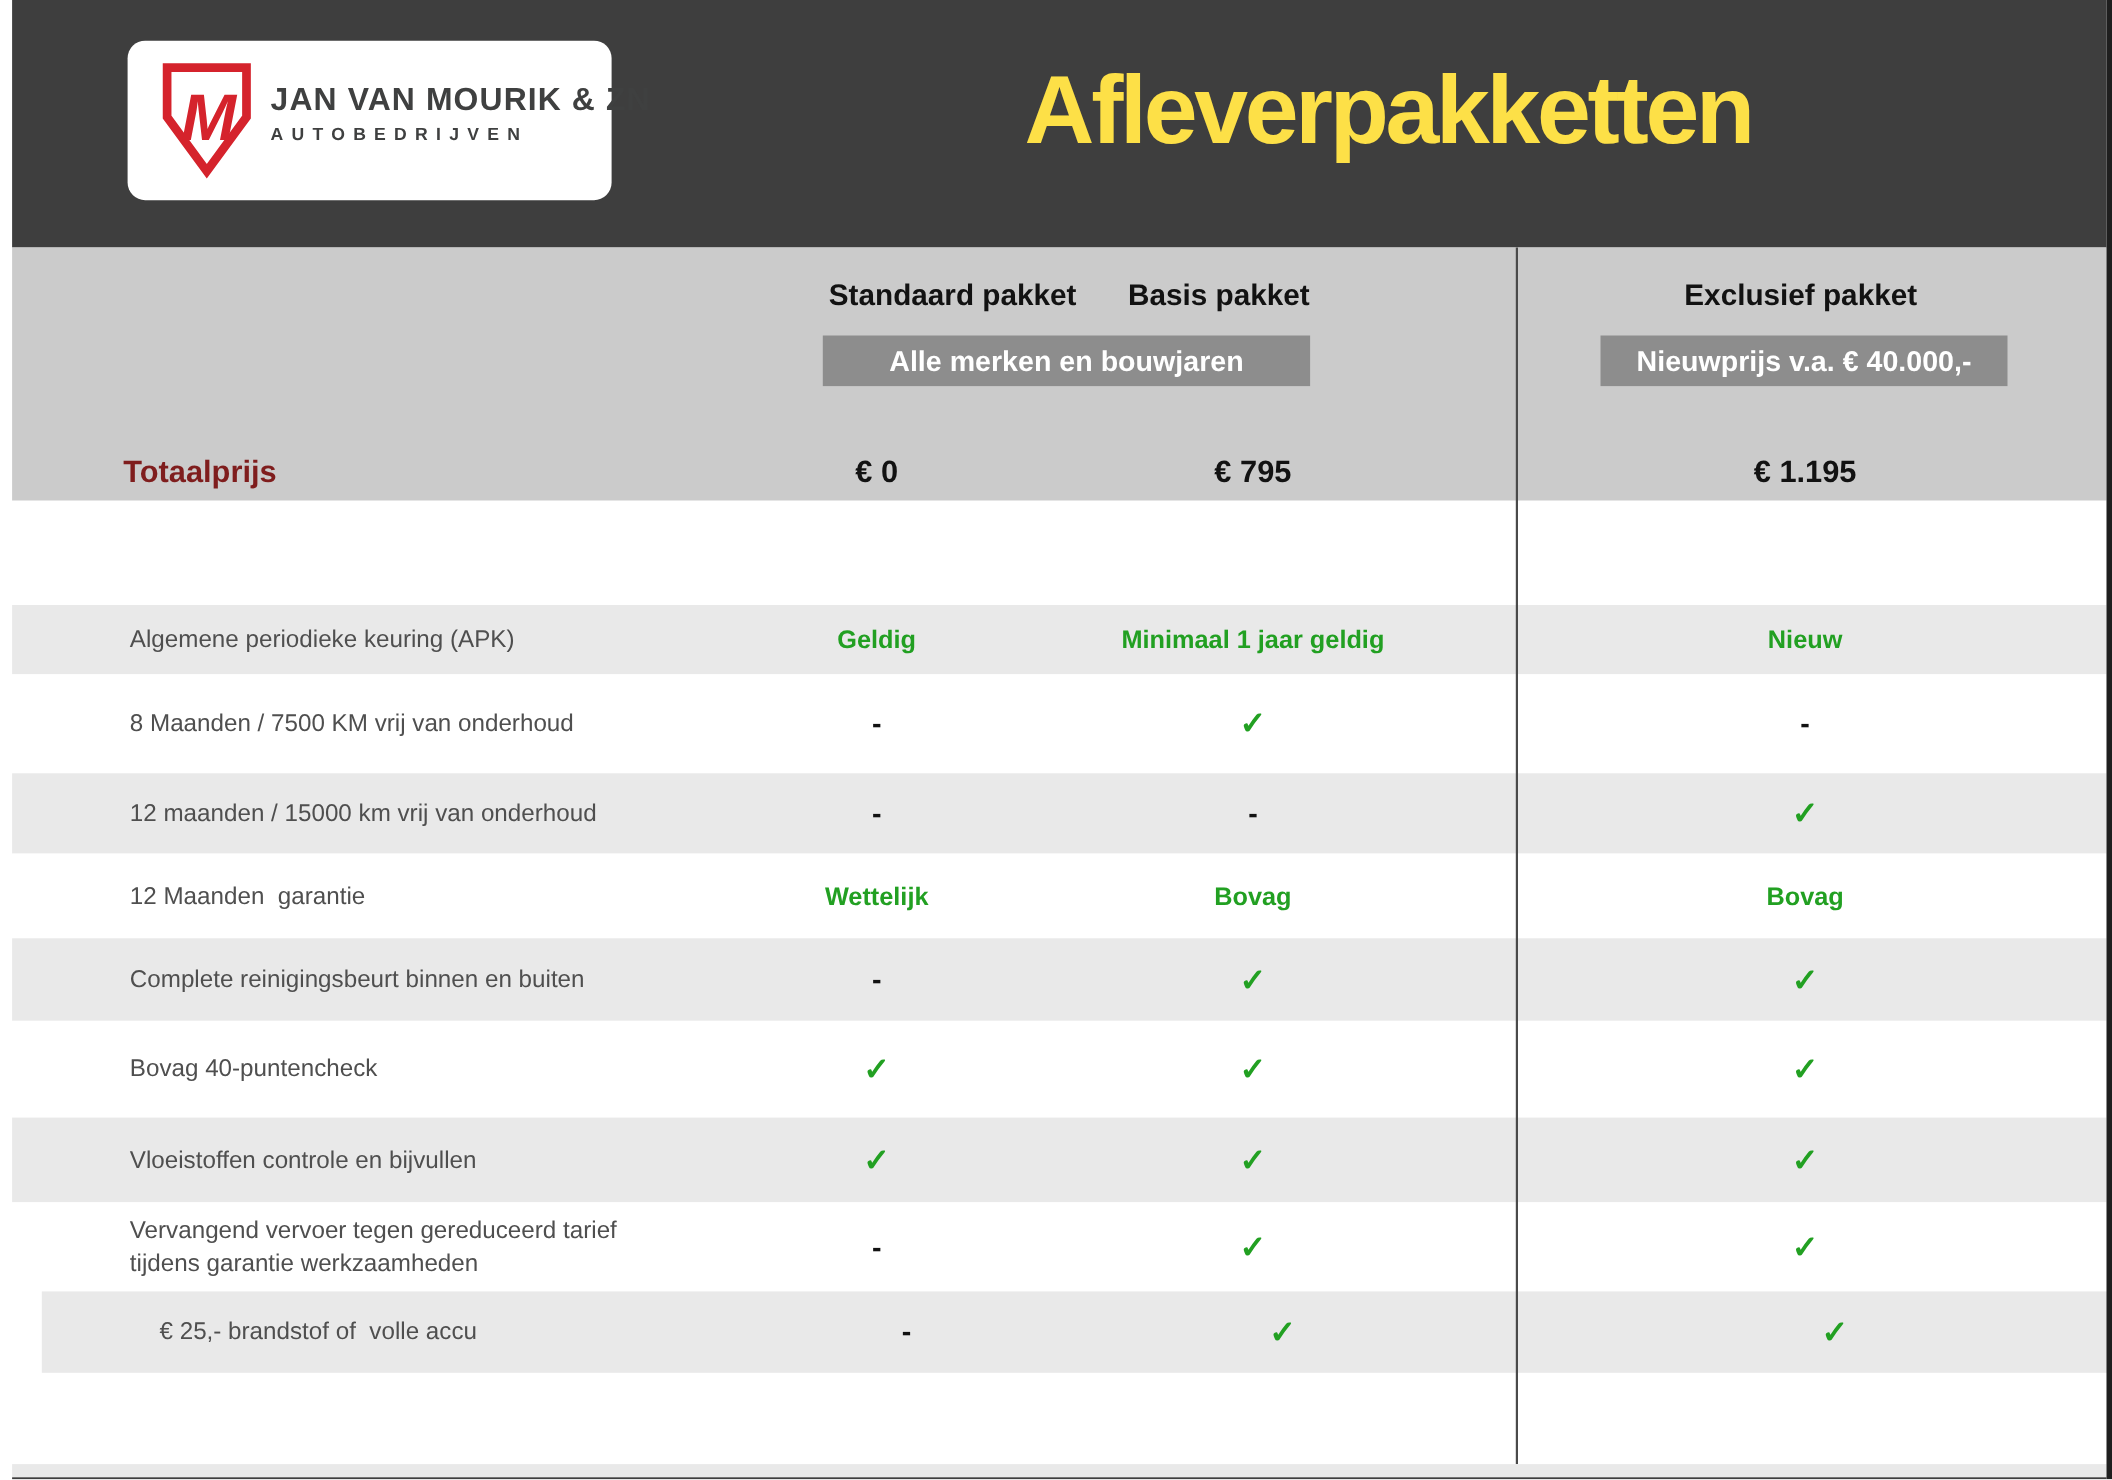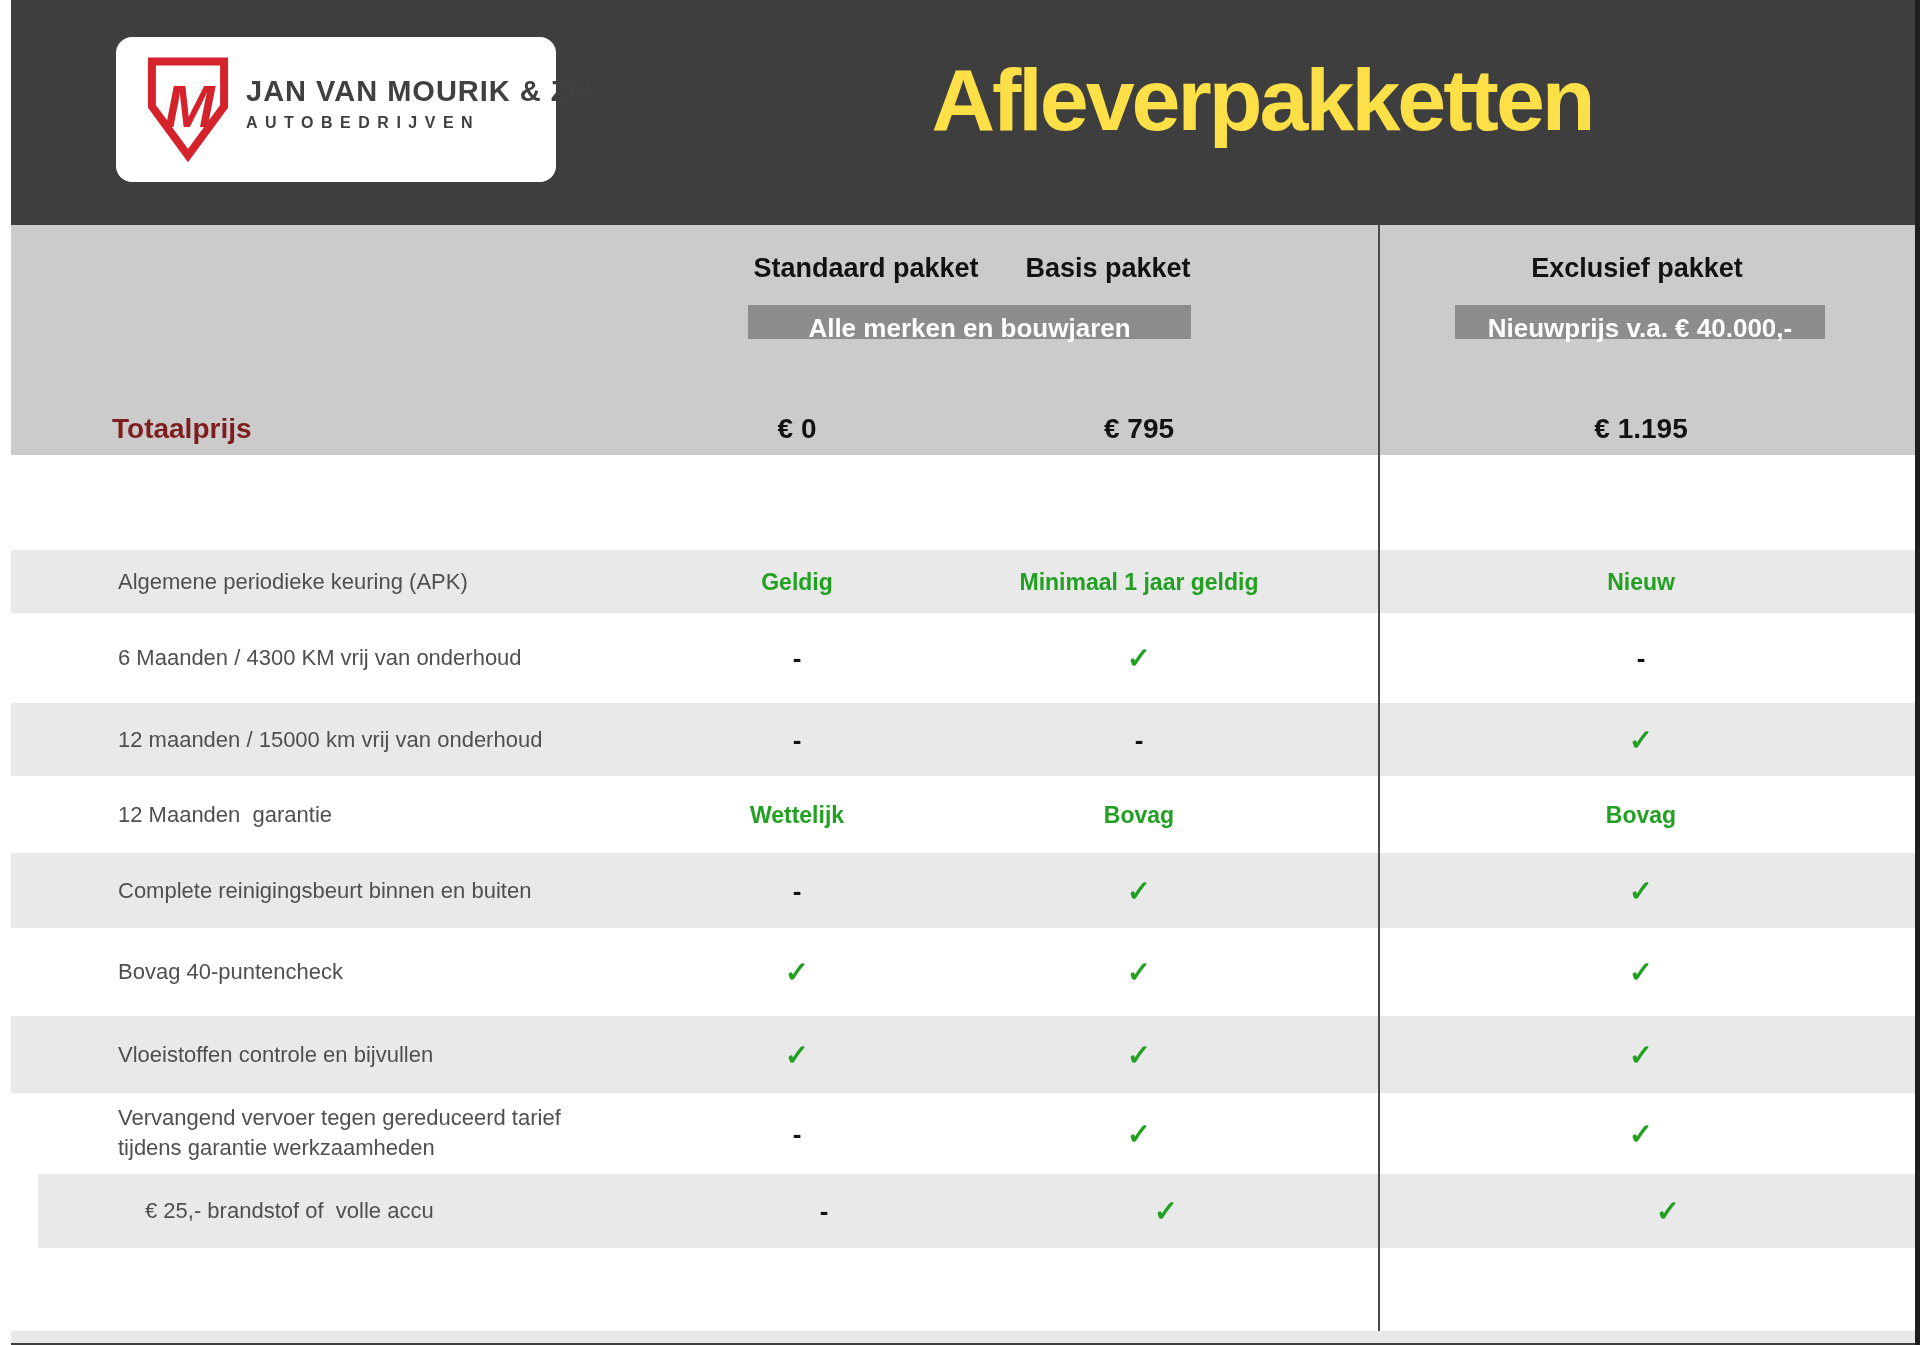--- a/index.html
+++ b/index.html
@@ -20,21 +20,21 @@
               font-size:88px;font-weight:bold;letter-spacing:-3px;color:#fde047;white-space:nowrap;
               line-height:1.1;margin:0;}
 
   
   .band{position:absolute;left:0;top:225px;width:100%;height:230px;background:#cbcbcb;}
   .col-head{position:absolute;top:28px;transform:translateX(-50%);font-size:27px;font-weight:bold;
             color:#121212;white-space:nowrap;}
   .col-head.std{left:855px;}
   .col-head.bas{left:1097px;}
   .col-head.exc{left:1626px;}
-  .badge{position:absolute;top:80px;height:34px;background:#8d8d8d;color:#ffffff;
+  .badge{position:absolute;top:80px;height:46px;background:#8d8d8d;color:#ffffff;
          font-size:26px;font-weight:bold;text-align:center;line-height:46px;white-space:nowrap;}
   .badge.b1{left:737px;width:443px;}
   .badge.b2{left:1444px;width:370px;}
   .totals-label{position:absolute;left:101px;top:188px;font-size:28px;font-weight:bold;color:#7f1d1d;}
   .price{position:absolute;top:188px;transform:translateX(-50%);font-size:28px;font-weight:bold;color:#121212;white-space:nowrap;}
   .price.p1{left:786px;}
   .price.p2{left:1128px;}
   .price.p3{left:1630px;}
 
   
@@ -89,21 +89,21 @@
     </div>
 
     <div class="ftable">
         <div class="frow shaded" style="height: 63px;">
           <div class="feature-label">Algemene periodieke keuring (APK)</div>
           <div class="cell c0 v-text">Geldig</div>
           <div class="cell c1 v-text">Minimaal 1 jaar geldig</div>
           <div class="cell c2 v-text">Nieuw</div>
         </div>
         <div class="frow" style="height: 90px;">
-          <div class="feature-label">6 Maanden / 4300 KM vrij van onderhoud</div>
+          <div class="feature-label">8 Maanden / 7500 KM vrij van onderhoud</div>
           <div class="cell c0 v-dash">-</div>
           <div class="cell c1 v-check">✓</div>
           <div class="cell c2 v-dash">-</div>
         </div>
         <div class="frow shaded" style="height: 73px;">
           <div class="feature-label">12 maanden / 15000 km vrij van onderhoud</div>
           <div class="cell c0 v-dash">-</div>
           <div class="cell c1 v-dash">-</div>
           <div class="cell c2 v-check">✓</div>
         </div>

